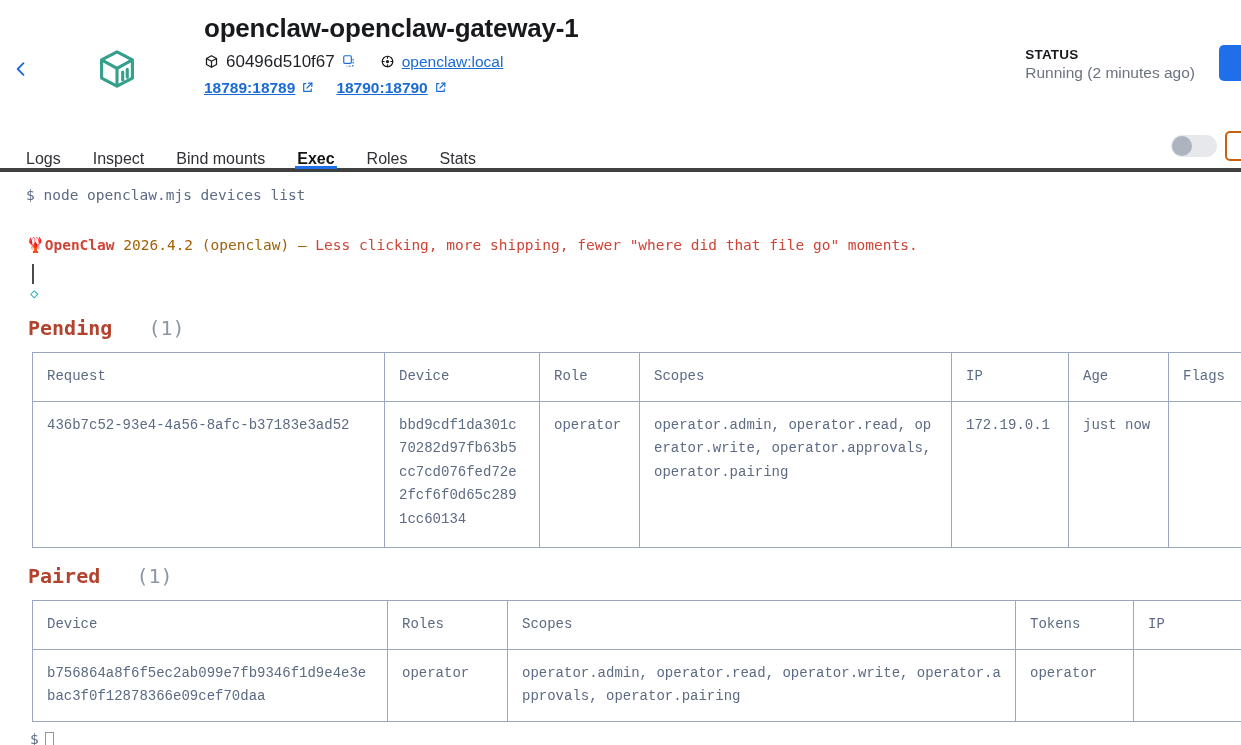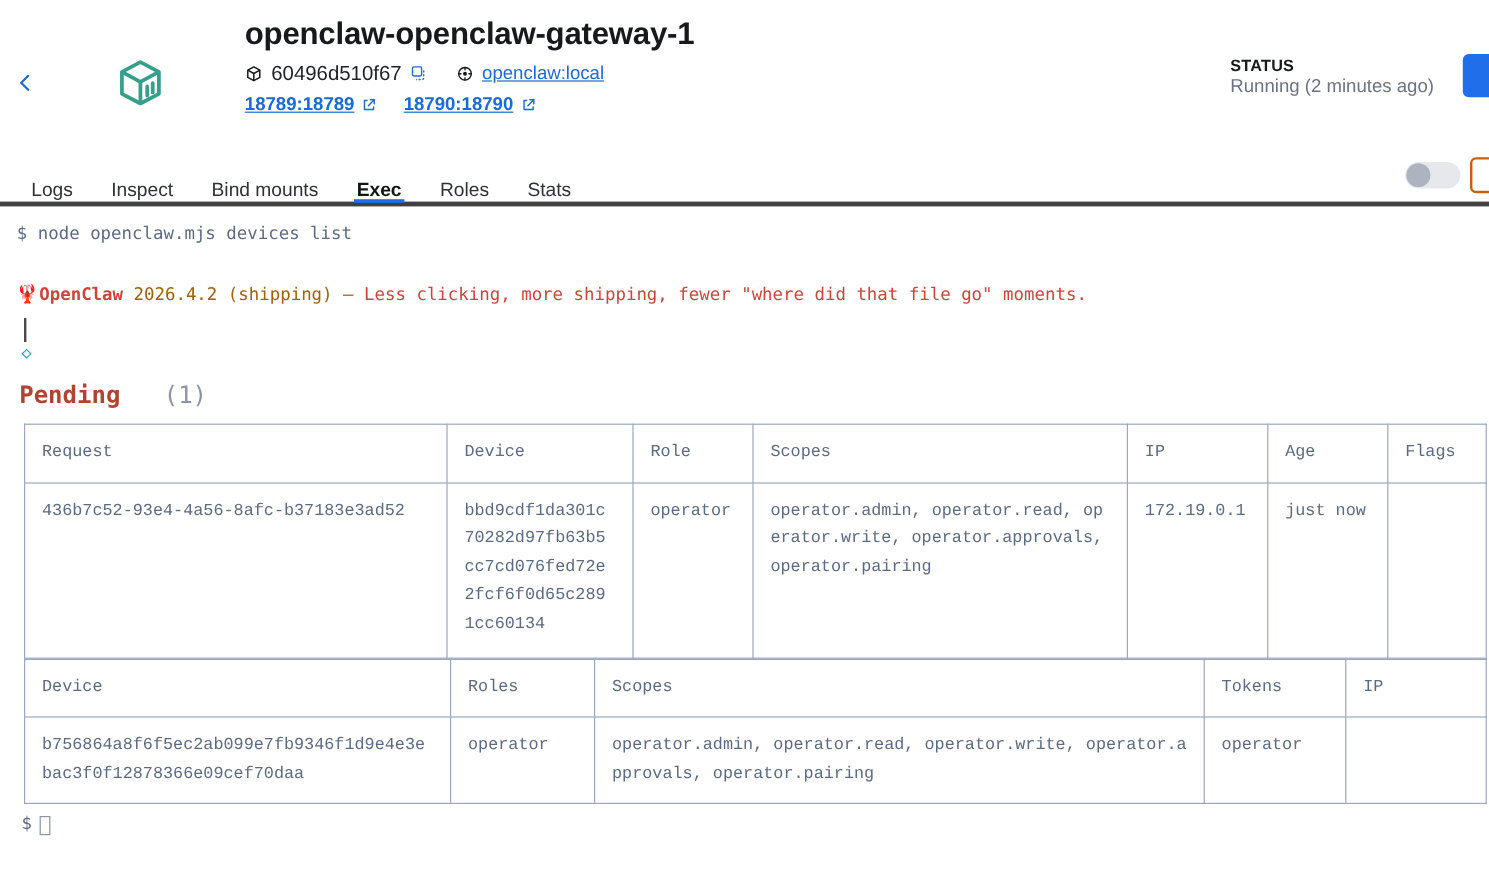--- a/index.html
+++ b/index.html
@@ -135,21 +135,21 @@
     right: -14px; top: 50%;
     transform: translateY(-50%);
     width: 30px; height: 30px;
     border: 2px solid #c9600d;
     border-radius: 5px;
     background: #ffffff;
   }
 
   
   .terminal {
-    padding: 10px 10px 0 12px;
+    padding: 10px 10px 0 24px;
     font-family: "DejaVu Sans Mono", "Liberation Mono", monospace;
     font-size: 14.5px;
     line-height: 1.62;
     color: #5c6b84;
     height: calc(745px - 124px - 48px);
     overflow: hidden;
   }
   .term-cmd { color: #5c6b84; padding: 2px 0 4px 2px; }
   .blank-line { height: 22px; }
 
@@ -318,21 +318,21 @@
   <div class="tab-action-btn"></div>
 </div>
 
 <div class="terminal">
 
   <div class="term-cmd">$ node openclaw.mjs devices list</div>
 
   <div class="blank-line"></div>
 
   <div class="banner">
-    <span class="claw">🦞</span><span class="brand">OpenClaw</span><span class="ver">&nbsp;</span><span class="ver">2026.4.2</span><span>&nbsp;</span><span class="ver">(shipping)</span><span>&nbsp;</span><span class="ver">—</span><span>&nbsp;</span><span class="tag">Less clicking, more shipping, fewer "where did that file go" moments.</span>
+    <span class="claw">🦞</span><span class="brand">OpenClaw</span><span class="ver">&nbsp;</span><span class="ver">2026.4.2</span><span>&nbsp;</span><span class="ver">(openclaw)</span><span>&nbsp;</span><span class="ver">—</span><span>&nbsp;</span><span class="tag">Less clicking, more shipping, fewer "where did that file go" moments.</span>
   </div>
 
   <div class="cursor-bar"></div>
   <div class="diamond">◇</div>
 
   <div class="section-head">
     <span class="name">Pending</span>
     <span>&nbsp;</span>
     <span class="count">(1)</span>
   </div>
@@ -364,20 +364,25 @@
         <td class="cell-top">bbd9cdf1da301c70282d97fb63b5cc7cd076fed72e2fcf6f0d65c2891cc60134</td>
         <td class="cell-top">operator</td>
         <td class="cell-top">operator.admin, operator.read, operator.write, operator.approvals, operator.pairing</td>
         <td class="cell-top">172.19.0.1</td>
         <td class="cell-top">just now</td>
         <td class="cell-top"></td>
       </tr>
     </tbody>
   </table>
 
+  <div class="section-head">
+    <span class="name">Paired</span>
+    <span>&nbsp;</span>
+    <span class="count">(1)</span>
+  </div>
 
   <table class="dev paired-tbl">
     <colgroup>
       <col class="p1">
         <col class="p2">
         <col class="p3">
         <col class="p4">
         <col class="p5">
     </colgroup>
     <thead>

